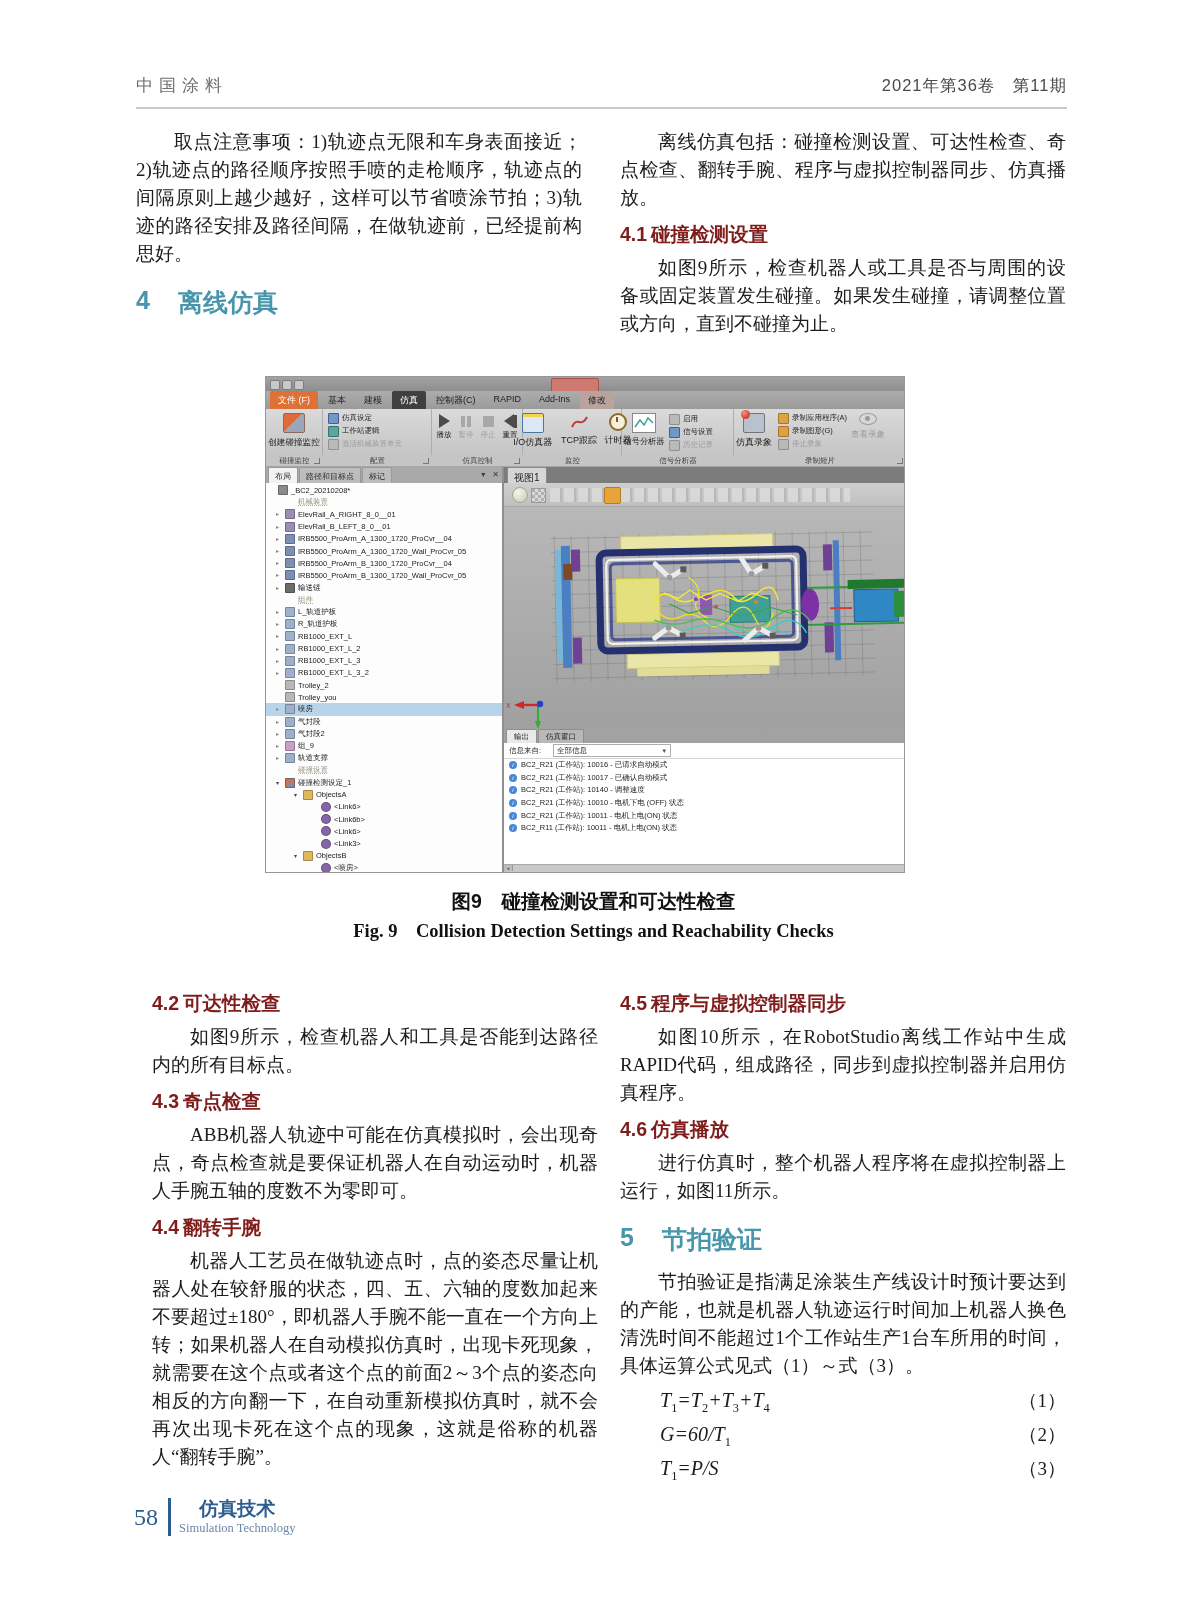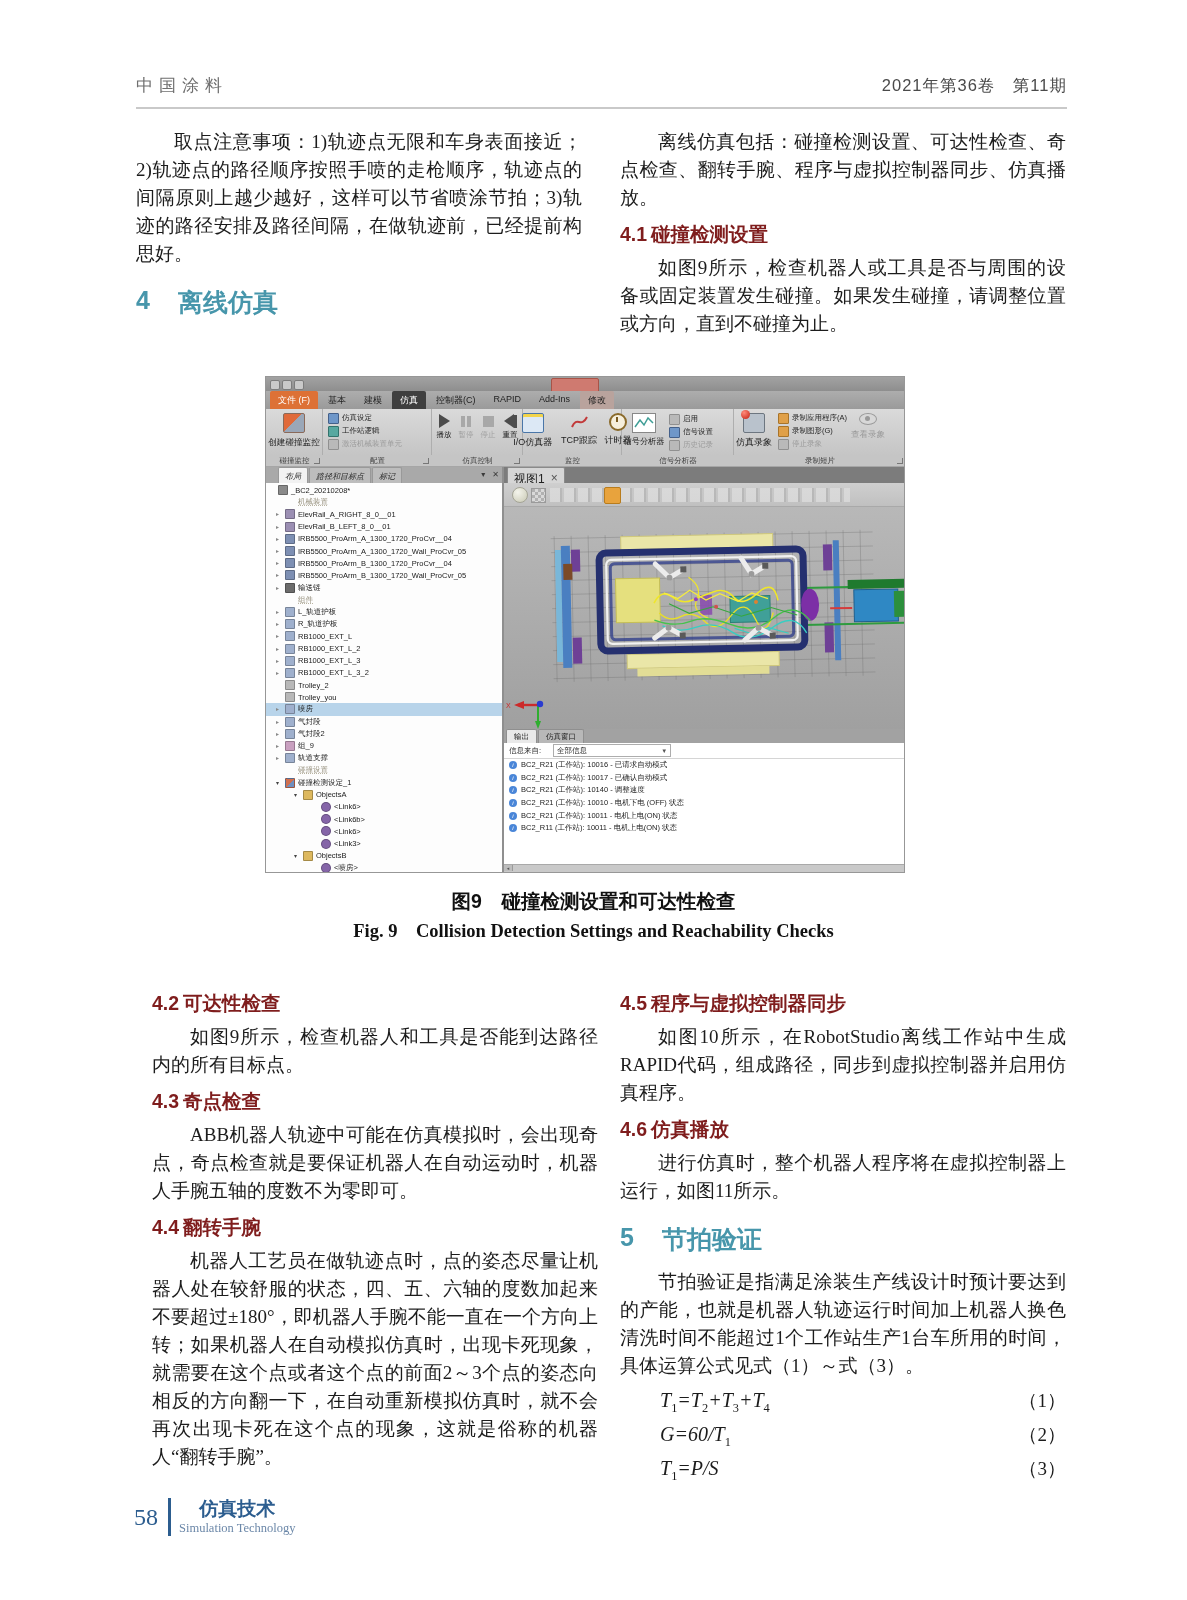--- a/index.html
+++ b/index.html
@@ -83,21 +83,21 @@
   .reset .bar{width:3px;height:13px;background:#4c4c4c;}
   .reset .tl{width:0;height:0;border-top:7px solid transparent;border-bottom:7px solid transparent;border-right:10px solid #4c4c4c;}
   .clock{width:14px;height:14px;border:2px solid #8a6a2a;border-radius:50%;position:relative;background:#f6efdc;}
   .clock::before{content:"";position:absolute;left:5px;top:2px;width:2px;height:5px;background:#7a5a20;}
   .tcp{stroke:#c23a3a;fill:none;stroke-width:2;}
   .eye{width:16px;height:10px;border:1px solid #9a9a9a;border-radius:50%;position:relative;background:#d8d8d8;}
   .eye::before{content:"";position:absolute;left:5px;top:2px;width:5px;height:5px;border-radius:50%;background:#9a9a9a;}
 
   
   .lpanel{position:absolute;left:0;top:90px;width:238px;bottom:0;background:#cfcfcf;border-right:2px solid #8f8f8f;box-sizing:border-box;}
-  .ptabs{height:16px;background:#a9a9a9;display:flex;align-items:stretch;padding-left:12px;gap:1px;font-size:8px;font-style:italic;}
+  .ptabs{height:16px;background:#a9a9a9;display:flex;align-items:stretch;padding-left:2px;gap:1px;font-size:8px;}
   .ptab{padding:3px 6px 0;color:#2a2a2a;background:#bdbdbd;border:1px solid #999;border-bottom:none;border-radius:2px 2px 0 0;}
   .ptab.act{background:#f2f2f2;}
   .ptabs .spacer{flex:1;}
   .pt-ico{color:#3a3a3a;font-size:8px;padding:3px 3px 0;}
   .tree{position:absolute;left:0;top:16px;right:0;bottom:0;background:#fdfdfd;overflow:hidden;padding-top:1px;}
   .trow{display:flex;align-items:center;height:12.2px;gap:3px;padding-left:10px;white-space:nowrap;}
   .trow.st{padding-left:3px;}
   .trow.lv1{padding-left:28px;}
   .trow.lv2{padding-left:46px;}
   .exp-mark{width:6px;flex:0 0 auto;font-size:6px;color:#8a8a8a;line-height:6px;}
@@ -116,21 +116,21 @@
   .i-link{background:#8565a8;border-radius:50%;}
   .t-lbl{font-size:7.5px;color:#1a1a1a;}
   .trow.cat .t-ico,.trow.cat .exp-mark{visibility:hidden;}
   .trow.cat .t-lbl{color:#97917e;text-decoration:underline dotted 1px #b9b4a2;}
   .trow.sel{background:#b8d4ea;}
 
   
   .vp{position:absolute;left:238px;top:90px;right:0;bottom:0;}
   .vtabrow{height:16px;background:#7c7c7c;display:flex;align-items:stretch;padding-left:3px;}
   .vtab{background:#d6d6d6;border:1px solid #8a8a8a;border-bottom:none;border-radius:2px 2px 0 0;
-        font-size:12px;color:#222;padding:3px 6px 0;display:flex;gap:6px;}
+        font-size:10px;color:#222;padding:3px 6px 0;display:flex;gap:6px;flex-direction:column;}
   .vtab .x{color:#555;}
   .vtools{position:relative;height:24px;background:linear-gradient(#cfcfcf,#c0c0c0);border-bottom:1px solid #a9a9a9;box-sizing:border-box;}
   .vt-strip{position:absolute;left:46px;top:5px;height:14px;width:300px;opacity:0.8;
             background:repeating-linear-gradient(90deg,#dcdcdc 0 10px,#b4b4b4 10px 12px,#c6c6c6 12px 14px);}
   .vt-sphere{position:absolute;left:8px;top:4px;width:14px;height:14px;border-radius:50%;
              background:radial-gradient(circle at 35% 30%,#f4f4ec,#c9c9b4);border:1px solid #a5a596;}
   .vt-grid{position:absolute;left:27px;top:5px;width:13px;height:13px;border:1px solid #9a9a9a;
            background:repeating-conic-gradient(#d9d9d9 0 25%,#b1b1b1 0 50%) 0 0/6px 6px;}
   .vt-active{position:absolute;left:100px;top:4px;width:15px;height:15px;background:#e8a33d;border:1px solid #b87c1d;border-radius:2px;}
   .scene{position:absolute;left:0;top:40px;right:0;height:222px;}

